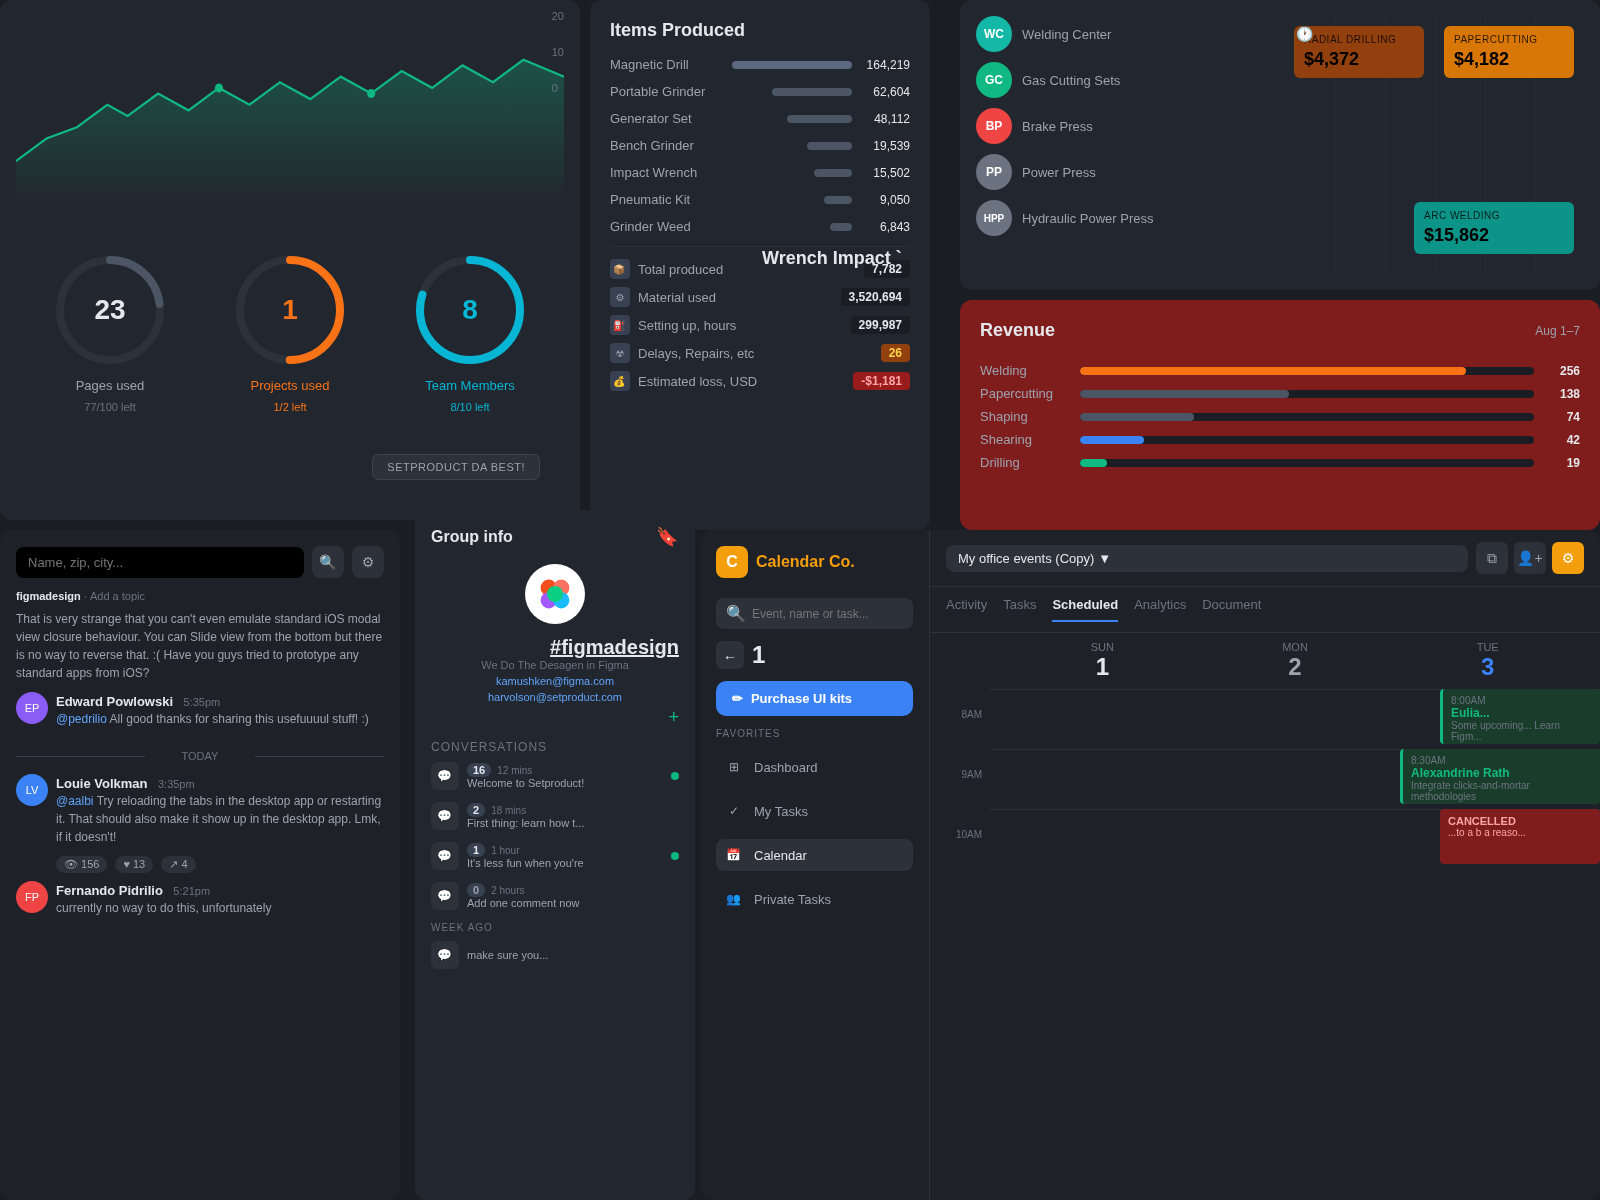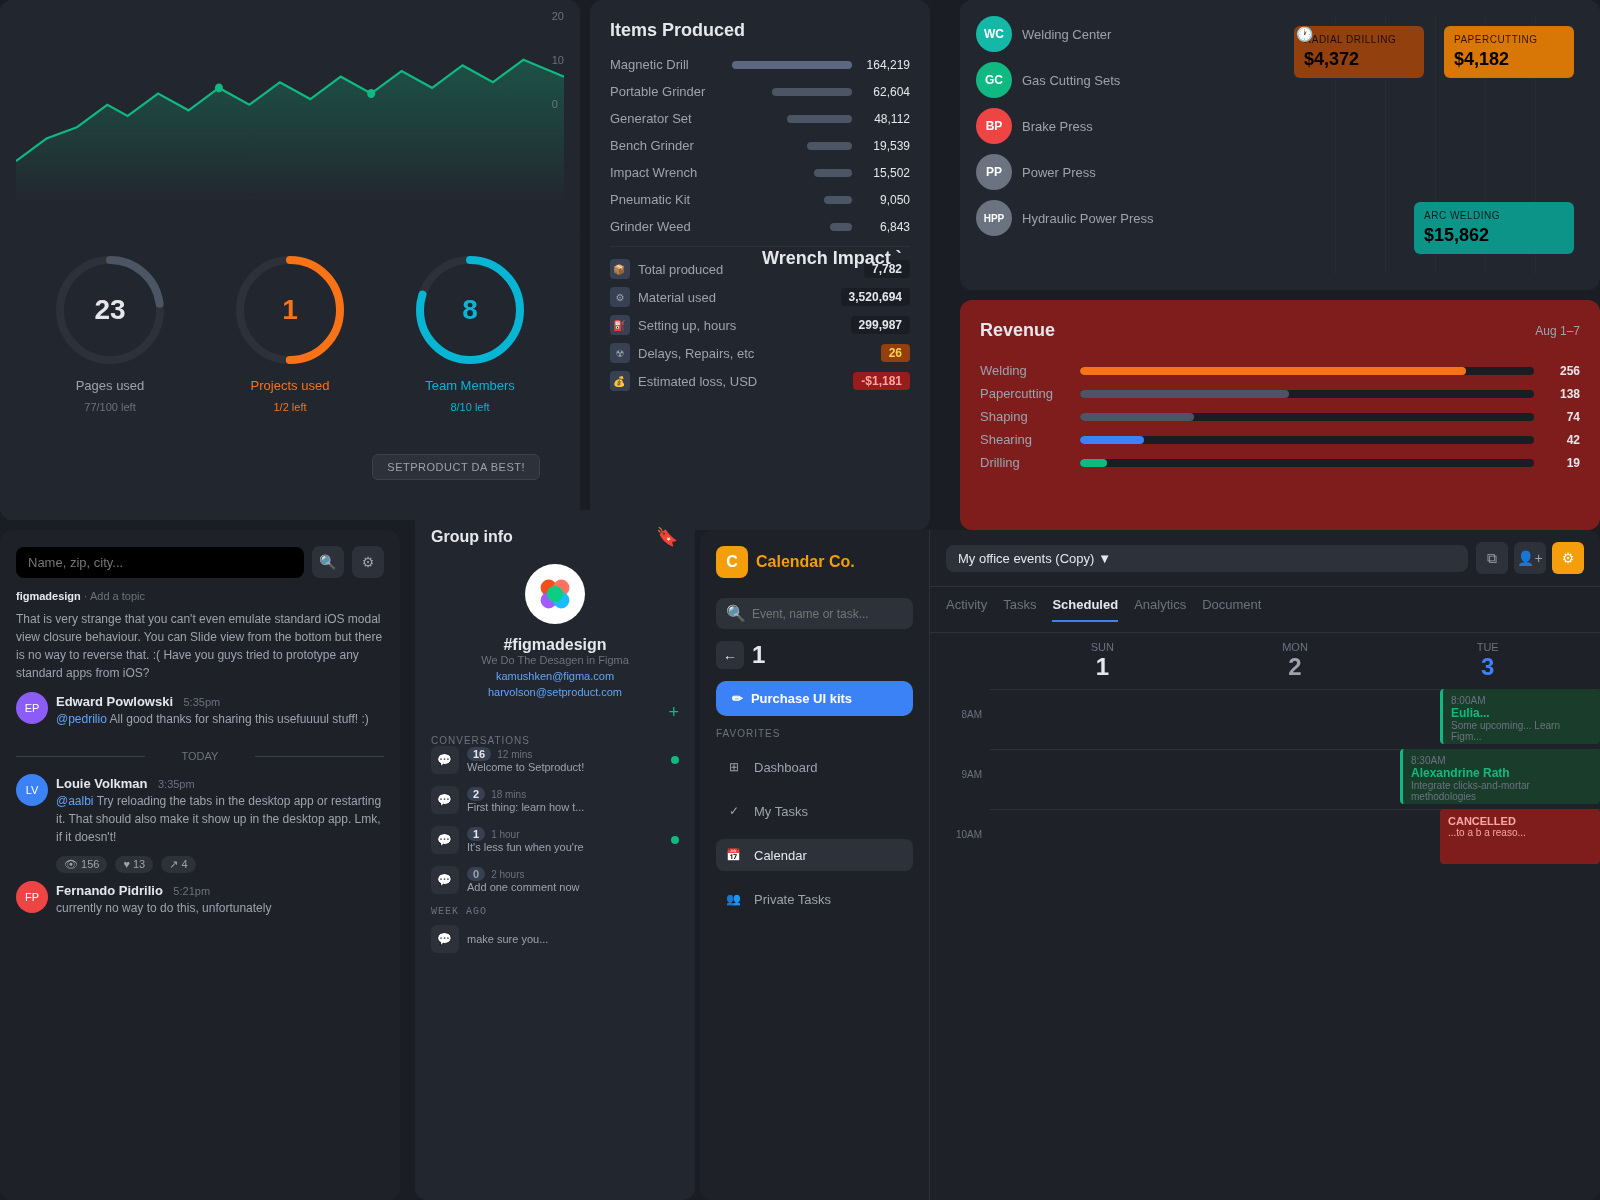--- a/index.html
+++ b/index.html
@@ -22,21 +22,21 @@
       border-radius: 12px;
       overflow: hidden;
       padding: 16px;
     }
     .chart-labels {
       position: absolute;
       right: 16px;
       top: 10px;
       display: flex;
       flex-direction: column;
-      gap: 32px;
+      gap: 24px;
       color: #6b7280;
       font-size: 11px;
       margin-left: 23px;
     }
     .chart-dates {
       position: absolute;
       bottom: 10px;
       left: 40px;
       display: flex;
       gap: 80px;
@@ -416,23 +416,24 @@
       color: #e5e7eb;
       font-size: 16px;
       font-weight: 600;
     }
     .group-bookmark {
       color: #60a5fa;
       font-size: 18px;
     }
     .group-name {
       color: #e5e7eb;
-      font-size: 16px;
+      font-size: 20px;
       font-weight: 700;
-      text-align: center;
+      text-align: right;
+      text-decoration: underline;
     }
     .group-desc {
       color: #6b7280;
       font-size: 11px;
       text-align: center;
       margin-bottom: 4px;
     }
     .group-email {
       color: #60a5fa;
       font-size: 11px;
@@ -441,23 +442,24 @@
     }
     .group-add {
       color: #10b981;
       font-size: 18px;
       display: block;
       text-align: right;
       margin-bottom: 12px;
     }
     .conversations-title {
       color: #6b7280;
-      font-size: 10px;
+      font-size: 12px;
       text-transform: uppercase;
       letter-spacing: 1px;
+      margin-bottom: 8px;
     }
     .conv-item {
       display: flex;
       align-items: center;
       gap: 8px;
       margin-bottom: 12px;
     }
     .conv-icon {
       width: 28px;
       height: 28px;
@@ -483,21 +485,20 @@
       height: 8px;
       border-radius: 50%;
       background: #10b981;
     }
     .week-label {
       color: #6b7280;
       font-size: 10px;
       text-transform: uppercase;
       letter-spacing: 1px;
       margin: 12px 0 8px;
-      font-family: Liberation Mono, monospace;
     }
 
     
     .panel-calendar {
       position: absolute;
       top: 530px; left: 700px;
       width: 900px;
       height: 670px;
       background: #1e2128;
       border-radius: 12px;

